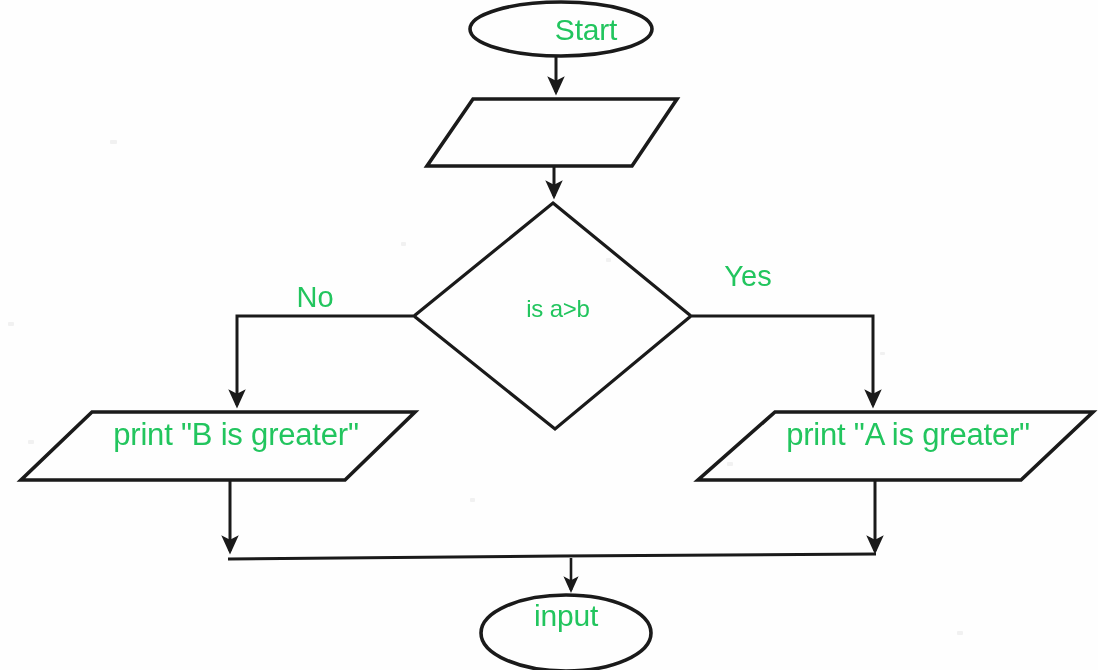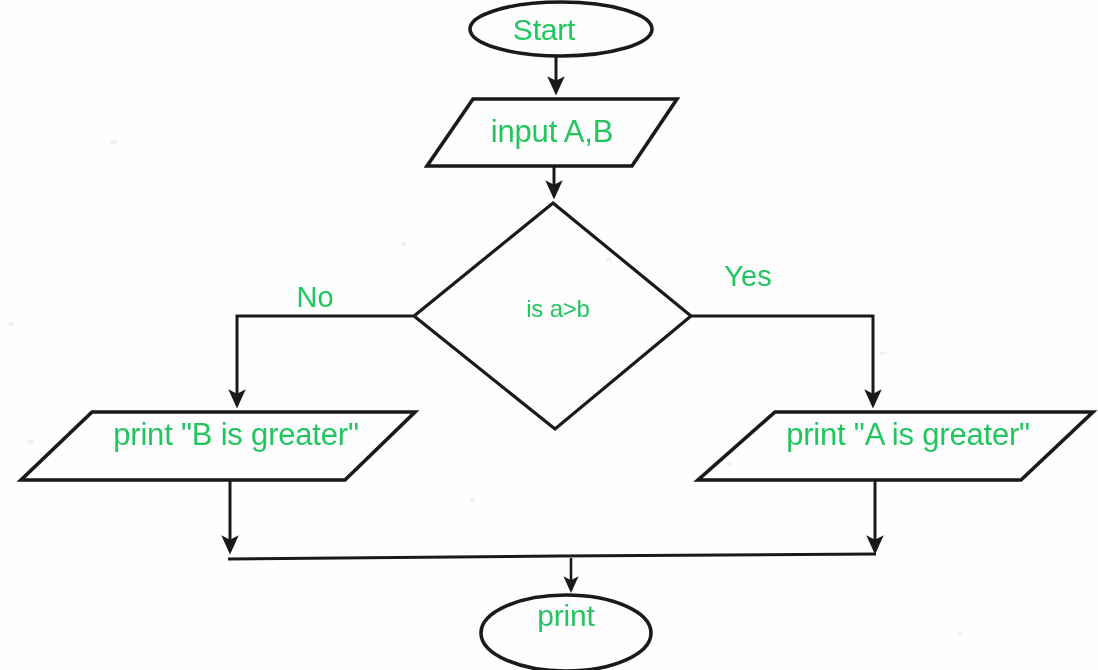--- a/index.html
+++ b/index.html
@@ -102,29 +102,28 @@
       <path d="M 230 481 L 230 551" stroke-width="3" marker-end="url(#arrow)"></path>
 
       <path d="M 875 481 L 875 551" stroke-width="3" marker-end="url(#arrow)"></path>
 
       <path d="M 228 559 L 560 556 L 876 554" stroke-width="3"></path>
 
       <path d="M 571 558 L 571 590" stroke-width="2.6" marker-end="url(#arrow)"></path>
     </g>
   </svg>
 
-  <div class="node-label lbl-start" style="left:544px; top:30px;text-align:right;">Start</div>
+  <div class="node-label lbl-start" style="left:586px; top:30px;text-align:right;">Start</div>
 
-  <div class="node-label lbl-input" style="left:552px; top:131px;">input A,B</div>
 
   <div class="node-label lbl-cond" style="left:558px; top:309px;">is a&gt;b</div>
 
   <div class="node-label lbl-print" style="left:236px; top:434px;">print "B is greater"</div>
 
   <div class="node-label lbl-print" style="left:908px; top:434px;">print "A is greater"</div>
 
-  <div class="node-label lbl-stop" style="left:566px; top:616px;">print</div>
+  <div class="node-label lbl-stop" style="left:566px; top:616px;">input</div>
 
   <div class="edge-label lbl-branch" style="left:315px; top:297px;text-align:right;">No</div>
 
   <div class="edge-label lbl-branch" style="left:748px; top:276px;text-align:center;">Yes</div>
 
 </div>
 
 </body></html>

